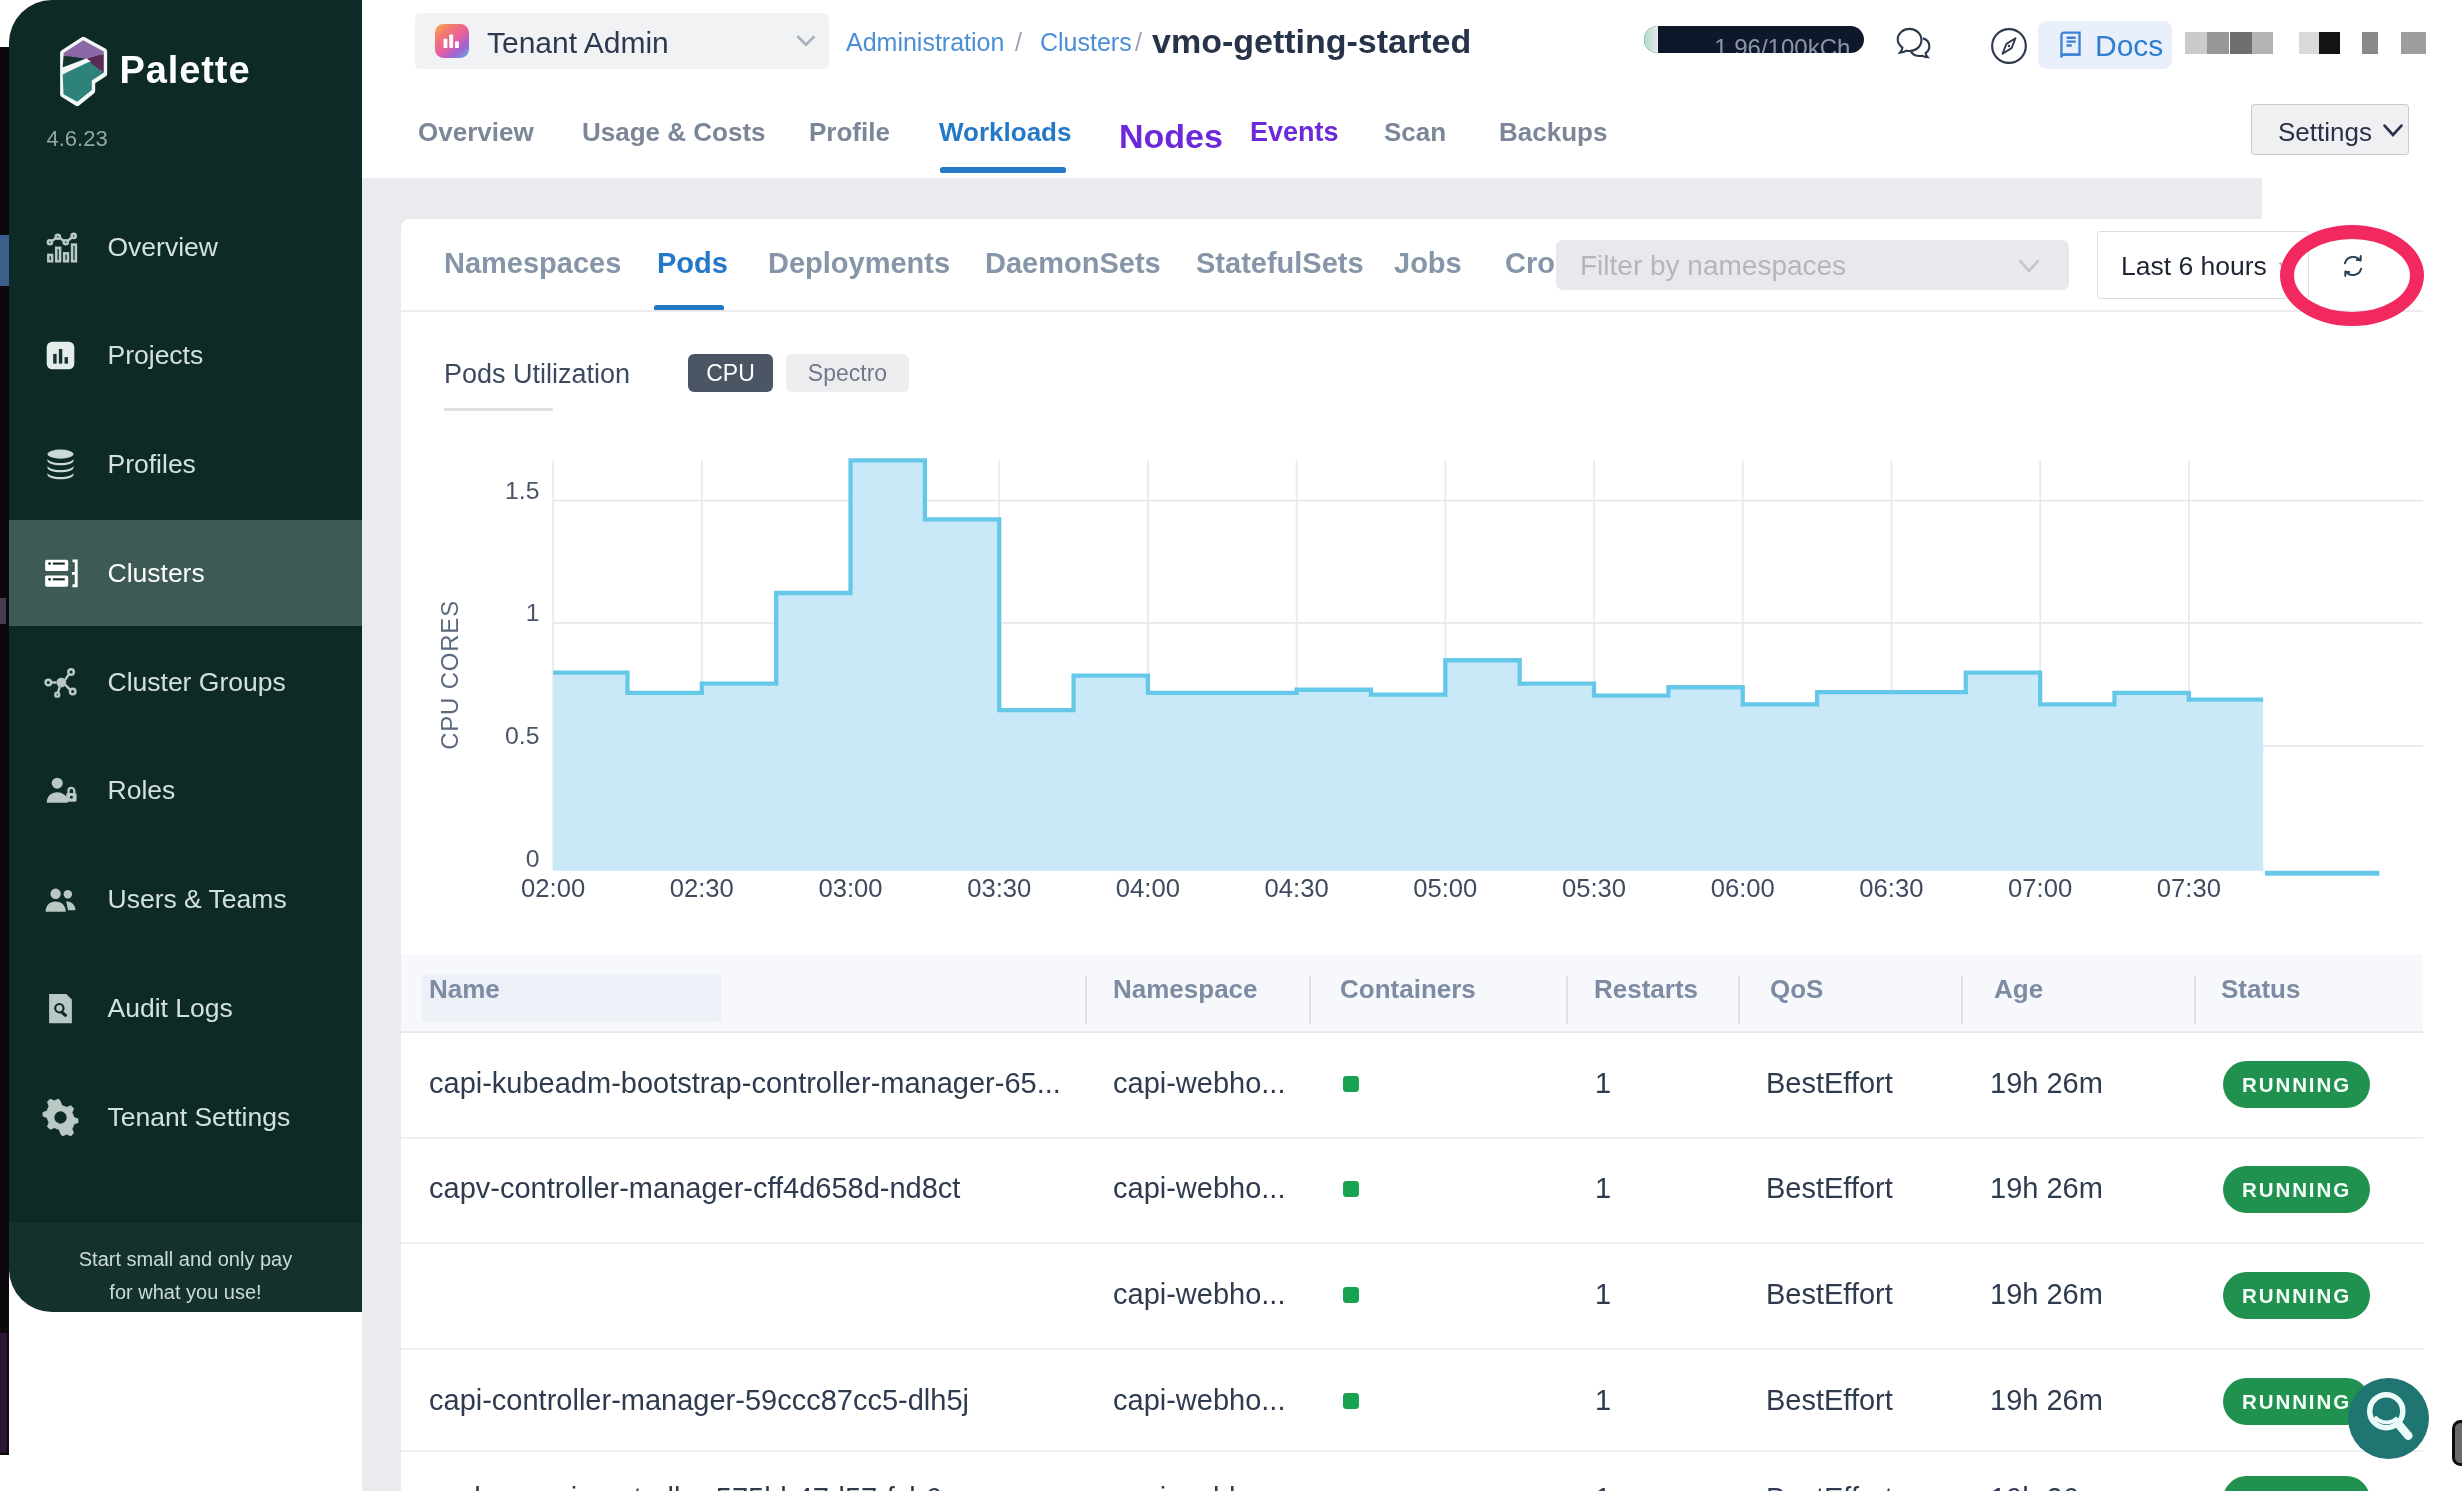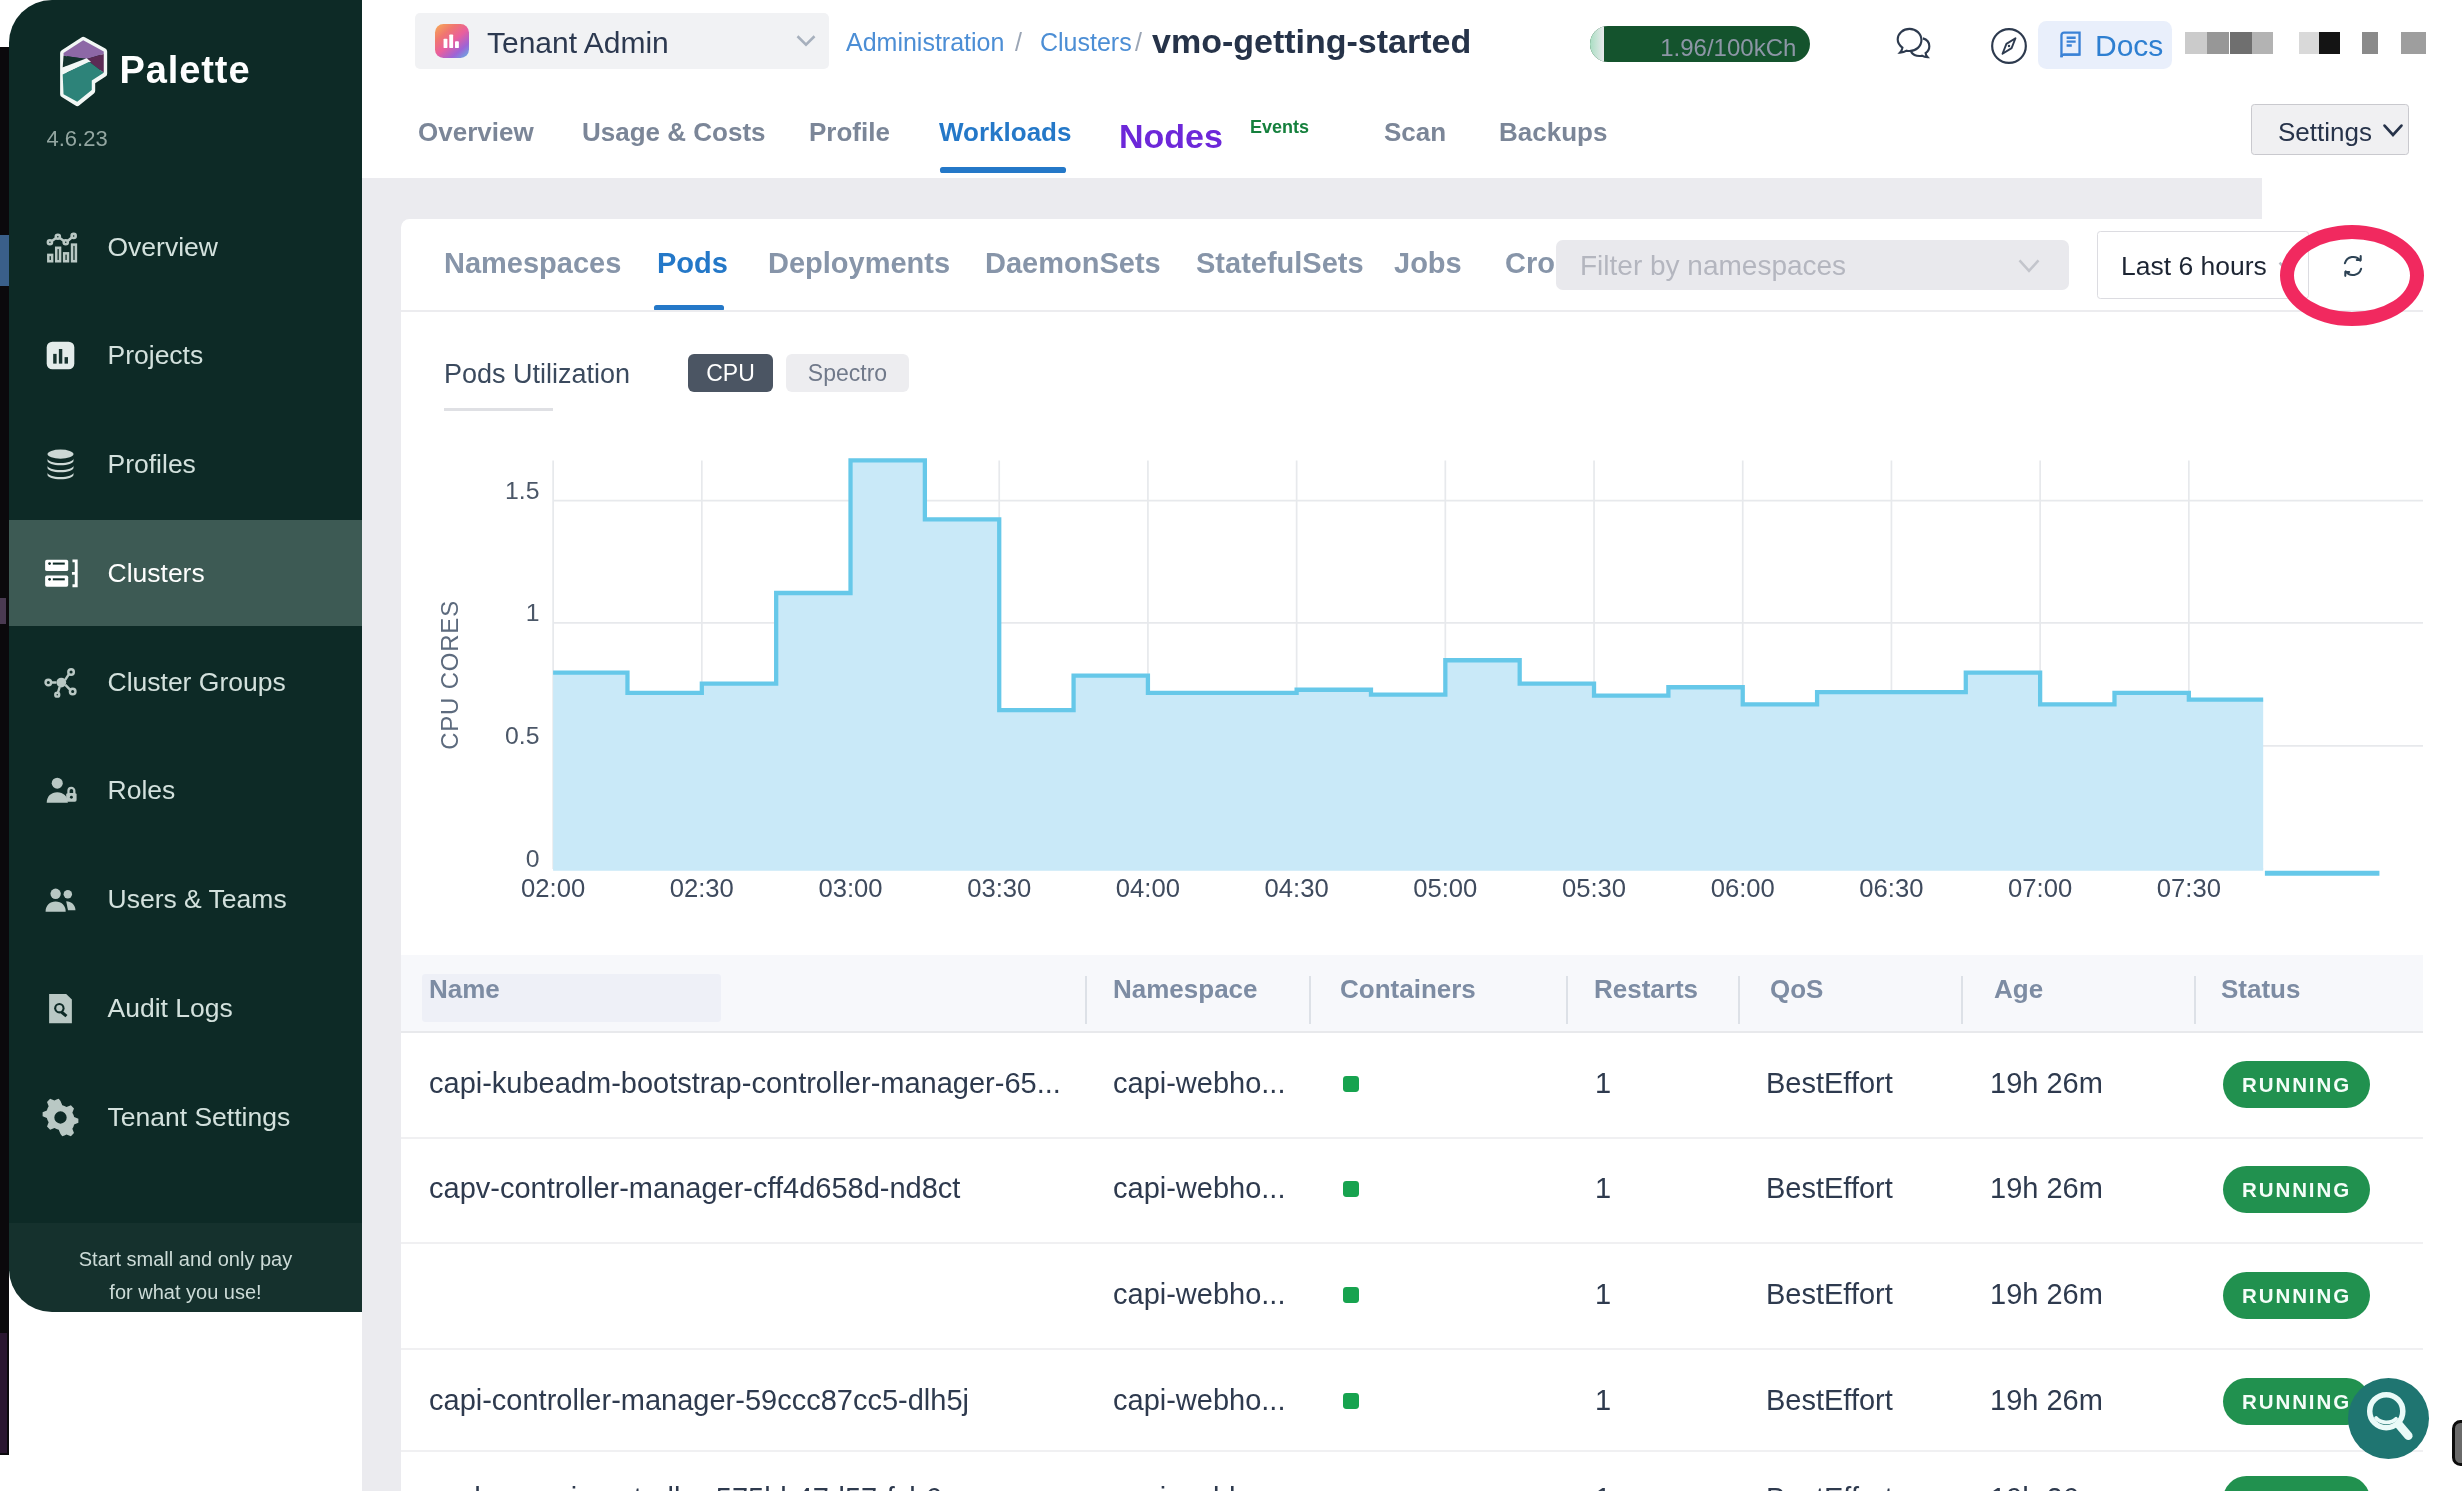--- a/index.html
+++ b/index.html
@@ -196,21 +196,21 @@
     <div class="abs" style="left:125px;top:26px;font-size:30px;color:#2c3950;font-weight:500">Tenant Admin</div>
     <svg class="abs" style="left:432px;top:32px" width="24" height="17" viewBox="0 0 28 20" fill="none" stroke="#a7b0bd" stroke-width="3">
         <path d="M4 5 L14 15 L24 5"></path>
       </svg>
     <div class="abs" style="left:484px;top:28px;font-size:25px;color:#4c8ed5">Administration</div>
     <div class="abs" style="left:653px;top:28px;font-size:25px;color:#9aa5b5">/</div>
     <div class="abs" style="left:678px;top:28px;font-size:25px;color:#4c8ed5">Clusters</div>
     <div class="abs" style="left:773px;top:28px;font-size:25px;color:#9aa5b5">/</div>
     <div class="abs" style="left:790px;top:22px;font-size:34px;font-weight:bold;color:#263349">vmo-getting-started</div>
 
-    <div class="abs" style="left:1228px;top:26px;width:220px;height:36px;background:#14532d;border-radius:19.7px;overflow:hidden">
+    <div class="abs" style="left:1282px;top:26px;width:220px;height:27px;background:#0f172a;border-radius:19.7px;overflow:hidden">
       <div class="abs" style="left:0;top:0;width:13.7px;height:39px;background:linear-gradient(90deg,#a9dec2,#e9eaed)"></div>
       <div class="abs" style="right:13.7px;top:7.7px;font-size:24px;color:#8d96a6">1.96/100kCh</div>
     </div>
     <svg class="abs" style="left:1534px;top:26.5px" width="39" height="36" viewBox="0 0 46 42" fill="none" stroke="#2d3a4e" stroke-width="2.5">
       <path d="M16 2 C8.3 2 2 7.5 2 14.3 c0 4 2.2 7.5 5.6 9.7 C7.3 26.5 6 28.6 4.6 30 c2.6 0 5.8 -0.8 8 -2.3 1.1 0.25 2.2 0.4 3.4 0.4 7.7 0 14 -5.5 14 -12.9 S23.7 2 16 2 Z"></path>
       <path d="M31.7 13.2 c4.4 1.2 7.6 4.8 7.6 9.3 0 3.3 -1.7 6.2 -4.4 8 0.3 2 1.3 3.8 2.4 5 -2.3 0-4.9 -0.7 -6.8 -1.9 -0.9 0.2 -1.9 0.3 -2.9 0.3 -4.2 0 -7.9 -1.9 -9.9 -4.8"></path>
     </svg>
     <svg class="abs" style="left:1628px;top:27px" width="38" height="38" viewBox="0 0 44 44" fill="none" stroke="#2d3a4e" stroke-width="2.5">
       <circle cx="22" cy="22" r="19.5"></circle>
       <path d="M29.5 13 L25 24.5 L14.5 31 L19 19.5 Z" stroke-width="2.2" stroke-linejoin="round"></path>
@@ -230,21 +230,21 @@
     <div class="abs" style="left:1937px;top:32px;width:20.5px;height:22px;background:#d9d9d9"></div>
     <div class="abs" style="left:1957px;top:32px;width:21.4px;height:22px;background:#141414"></div>
     <div class="abs" style="left:2000px;top:32px;width:16px;height:22px;background:#8a8a8a"></div>
     <div class="abs" style="left:2039px;top:32px;width:25px;height:22px;background:#9e9e9e"></div>
 
     <div class="abs" style="top:117px;font-size:26px;font-weight:600;color:#7b8698;left:56px">Overview</div>
     <div class="abs" style="top:117px;font-size:26px;font-weight:600;color:#7b8698;left:220px">Usage &amp; Costs</div>
     <div class="abs" style="top:117px;font-size:26px;font-weight:600;color:#7b8698;left:447px">Profile</div>
     <div class="abs" style="top:117px;font-size:26px;font-weight:700;color:#2478c8;left:577px">Workloads</div>
     <div class="abs" style="top:117px;font-size:34px;font-weight:600;color:#6d28d9;left:757px">Nodes</div>
-    <div class="abs" style="top:117px;font-size:18px;font-weight:600;color:#15803d;left:888px">Events</div>
+    <div class="abs" style="top:117px;font-size:27px;font-weight:600;color:#6d28d9;left:888px">Events</div>
     <div class="abs" style="top:117px;font-size:26px;font-weight:600;color:#7b8698;left:1022px">Scan</div>
     <div class="abs" style="top:117px;font-size:26px;font-weight:600;color:#7b8698;left:1137px">Backups</div>
     <div class="abs" style="left:578px;top:167px;width:126px;height:6px;background:#2478c8;border-radius:2.6px"></div>
     <div class="abs" style="left:1889px;top:104px;width:158px;height:51px;background:#f0f0f2;border:1.7px solid #c9c9ce;border-radius:3.4px"></div>
     <div class="abs" style="left:1916px;top:117px;font-size:26px;color:#27334a">Settings</div>
     <svg class="abs" style="left:2020px;top:123px" width="22px" height="15.4" viewBox="0 0 26 18" fill="none" stroke="#27334a" stroke-width="3.2" stroke-linecap="round">
         <path d="M3 3 L13 14 L23 3"></path>
       </svg>
   </div>
   <div class="abs" id="main">

